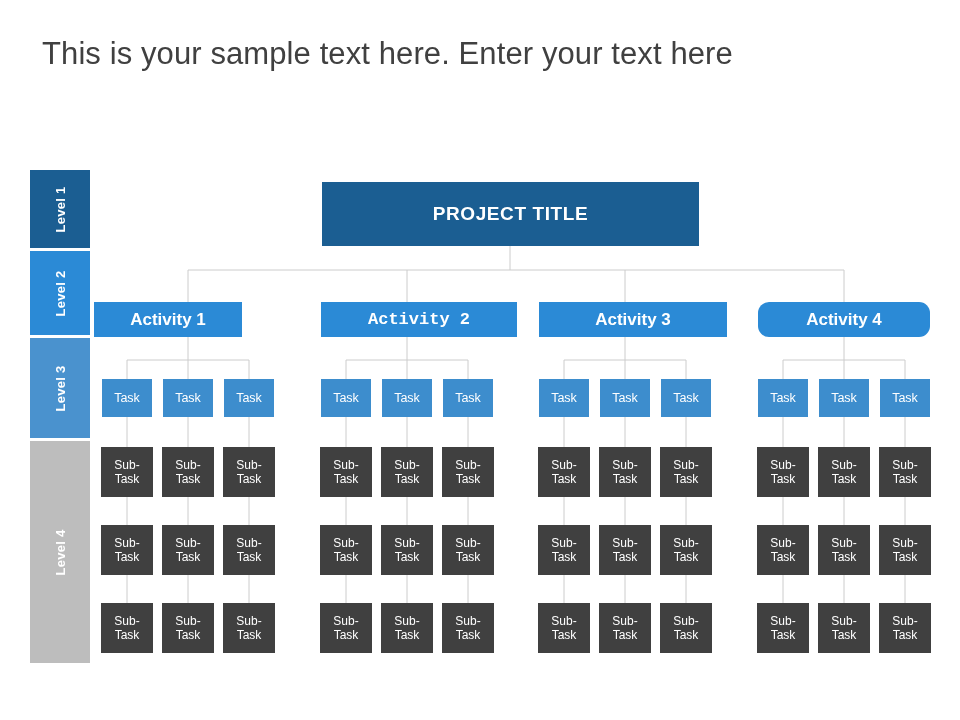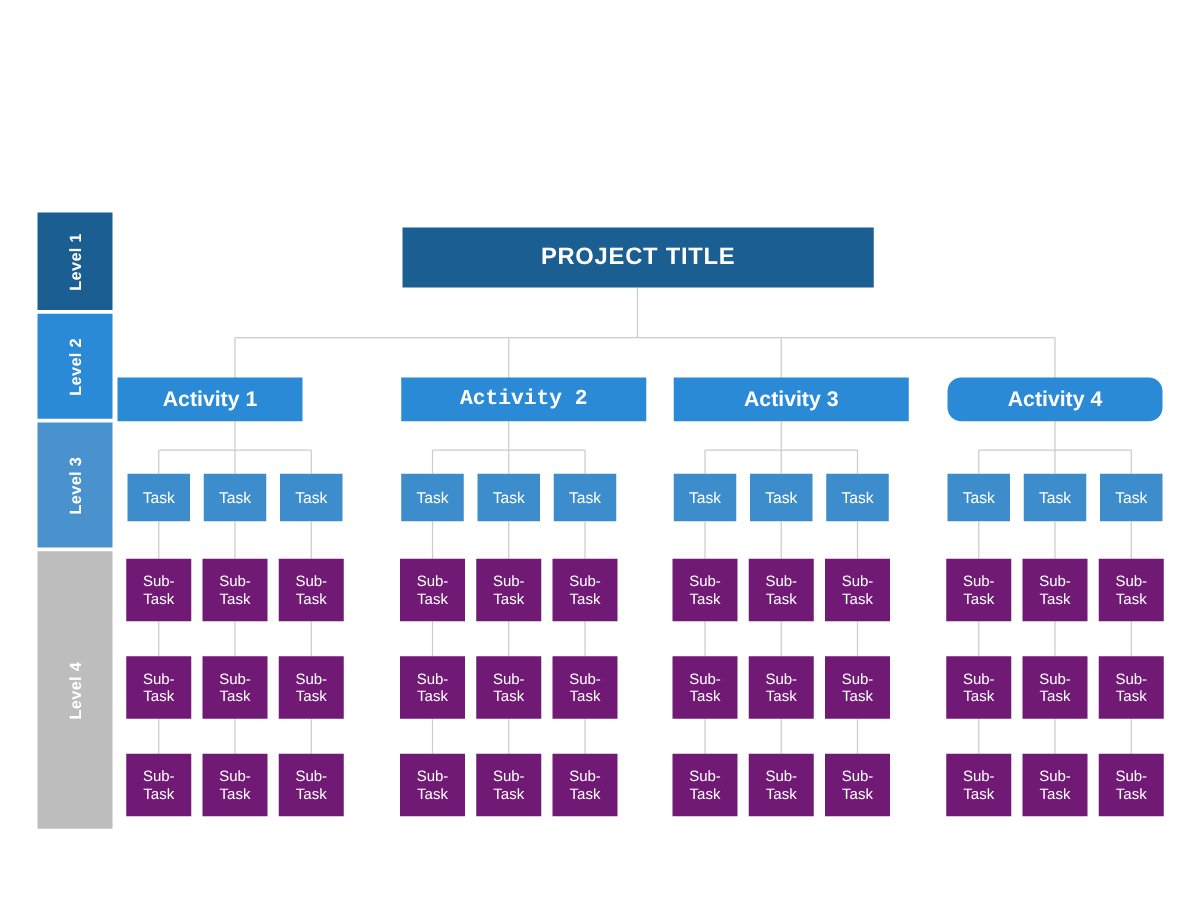--- a/index.html
+++ b/index.html
@@ -78,21 +78,21 @@
     justify-content: center;
     text-align: center;
     color: #ffffff;
     box-sizing: border-box;
   }
 
   #project-title-box {
     left: 322px;
     top: 182px;
     width: 377px;
-    height: 48px;
+    height: 64px;
     background: #1b5e92;
     font-size: 19px;
     font-weight: bold;
     letter-spacing: 0.6px;
   }
 
   .activity-box {
     top: 302px;
     width: 172px;
     height: 35px;
@@ -106,37 +106,38 @@
     width: 50px;
     height: 38px;
     background: #3d8dcd;
     font-size: 12.5px;
     font-weight: normal;
   }
 
   .subtask-box {
     width: 52px;
     height: 50px;
-    background: #701a75;
+    background: #404040;
     font-size: 12px;
     line-height: 1.18;
     font-weight: normal;
     flex-direction: column;
   }
   .subtask-row-1 { top: 447px; }
   .subtask-row-2 { top: 525px; }
   .subtask-row-3 { top: 603px; }
 
   .subtask-box span { display: block; }
 </style>
 </head>
 <body>
 
 <div id="slide">
 
+  <div id="slide-title">This is your sample text here. Enter your text here</div>
 
   <div class="level-bar" id="level-bar-1">
     <span class="level-label">Level 1</span>
   </div>
   <div class="level-bar" id="level-bar-2">
     <span class="level-label">Level 2</span>
   </div>
   <div class="level-bar" id="level-bar-3">
     <span class="level-label">Level 3</span>
   </div>

